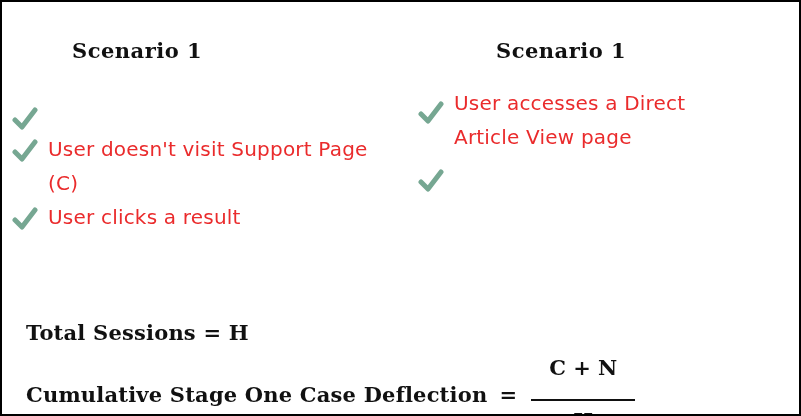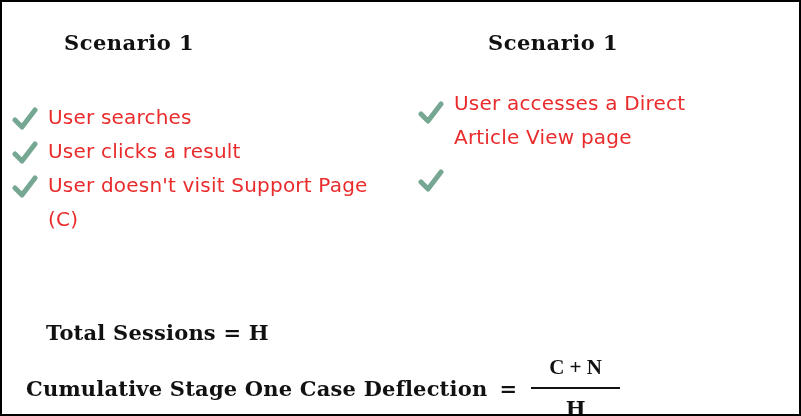--- a/index.html
+++ b/index.html
@@ -18,21 +18,21 @@
     position: relative;
     width: 801px;
     height: 416px;
     box-sizing: border-box;
     background: var(--background);
     border: 2px solid var(--border);
     overflow: hidden;
   }
   .scenario-title {
     position: absolute;
-    margin: 0;
+    margin: 8px;
     font-family: "DejaVu Serif", serif;
     font-weight: 600;
     font-size: 21px;
     color: #111111;
     letter-spacing: 0.5px;
   }
   #s1-title { left: 62px; top: 28px; }
   #s2-title { left: 486px; top: 28px; }
 
   .check-list {
@@ -69,81 +69,78 @@
     position: absolute;
     left: 24px;
     top: 318px;
     font-family: "DejaVu Serif", serif;
     color: #111111;
   }
   .total-sessions {
     font-size: 21px;
     font-weight: 600;
     letter-spacing: 0.2px;
-    margin-left: 20px;
   }
   .deflection-row {
     display: flex;
     align-items: center;
     margin-top: 10px;
   }
   .deflection-label, .equals-sign {
     font-size: 21px;
     font-weight: 600;
     letter-spacing: 0.2px;
   }
   .equals-sign { margin: 0 14px 0 12px; }
   .fraction {
     display: inline-flex;
     flex-direction: column;
     align-items: center;
     font-size: 21px;
     font-weight: 600;
   }
   .fraction-num {
-    padding: 0 18px 7px;
+    padding: 0 18px 19px;
     border-bottom: 2px solid #111111;
-    font-family: Liberation Serif, serif;
   }
   .fraction-den { padding-top: 7px; }
 </style>
 </head>
 <body>
 
 <div class="canvas">
 
   <h2 class="scenario-title" id="s1-title">Scenario 1</h2>
 
   <h2 class="scenario-title" id="s2-title">Scenario 1</h2>
 
   <ul class="check-list" id="s1-list">
     <li class="check-item">
       <span class="check-wrap">
         <svg width="26" height="26" viewBox="0 0 26 26" aria-hidden="true">
           <path d="M3 14 L10 21 L23 4" fill="none" stroke="var(--check_green)" stroke-width="5" stroke-linecap="round" stroke-linejoin="round"></path>
         </svg>
       </span>
-      <span class="item-text">User searches</span>
-    </li>
-    <li class="check-item">
-      <span class="check-wrap">
-        <svg width="26" height="26" viewBox="0 0 26 26" aria-hidden="true">
-          <path d="M3 14 L10 21 L23 4" fill="none" stroke="var(--check_green)" stroke-width="5" stroke-linecap="round" stroke-linejoin="round"></path>
-        </svg>
-      </span>
-      <span class="item-text">User clicks a result</span>
     </li>
     <li class="check-item">
       <span class="check-wrap">
         <svg width="26" height="26" viewBox="0 0 26 26" aria-hidden="true">
           <path d="M3 14 L10 21 L23 4" fill="none" stroke="var(--check_green)" stroke-width="5" stroke-linecap="round" stroke-linejoin="round"></path>
         </svg>
       </span>
       <span class="item-text">User doesn't visit Support Page
 (C)</span>
+    </li>
+    <li class="check-item">
+      <span class="check-wrap">
+        <svg width="26" height="26" viewBox="0 0 26 26" aria-hidden="true">
+          <path d="M3 14 L10 21 L23 4" fill="none" stroke="var(--check_green)" stroke-width="5" stroke-linecap="round" stroke-linejoin="round"></path>
+        </svg>
+      </span>
+      <span class="item-text">User clicks a result</span>
     </li>
   </ul>
 
   <ul class="check-list" id="s2-list">
     <li class="check-item">
       <span class="check-wrap">
         <svg width="26" height="26" viewBox="0 0 26 26" aria-hidden="true">
           <path d="M3 14 L10 21 L23 4" fill="none" stroke="var(--check_green)" stroke-width="5" stroke-linecap="round" stroke-linejoin="round"></path>
         </svg>
       </span>

